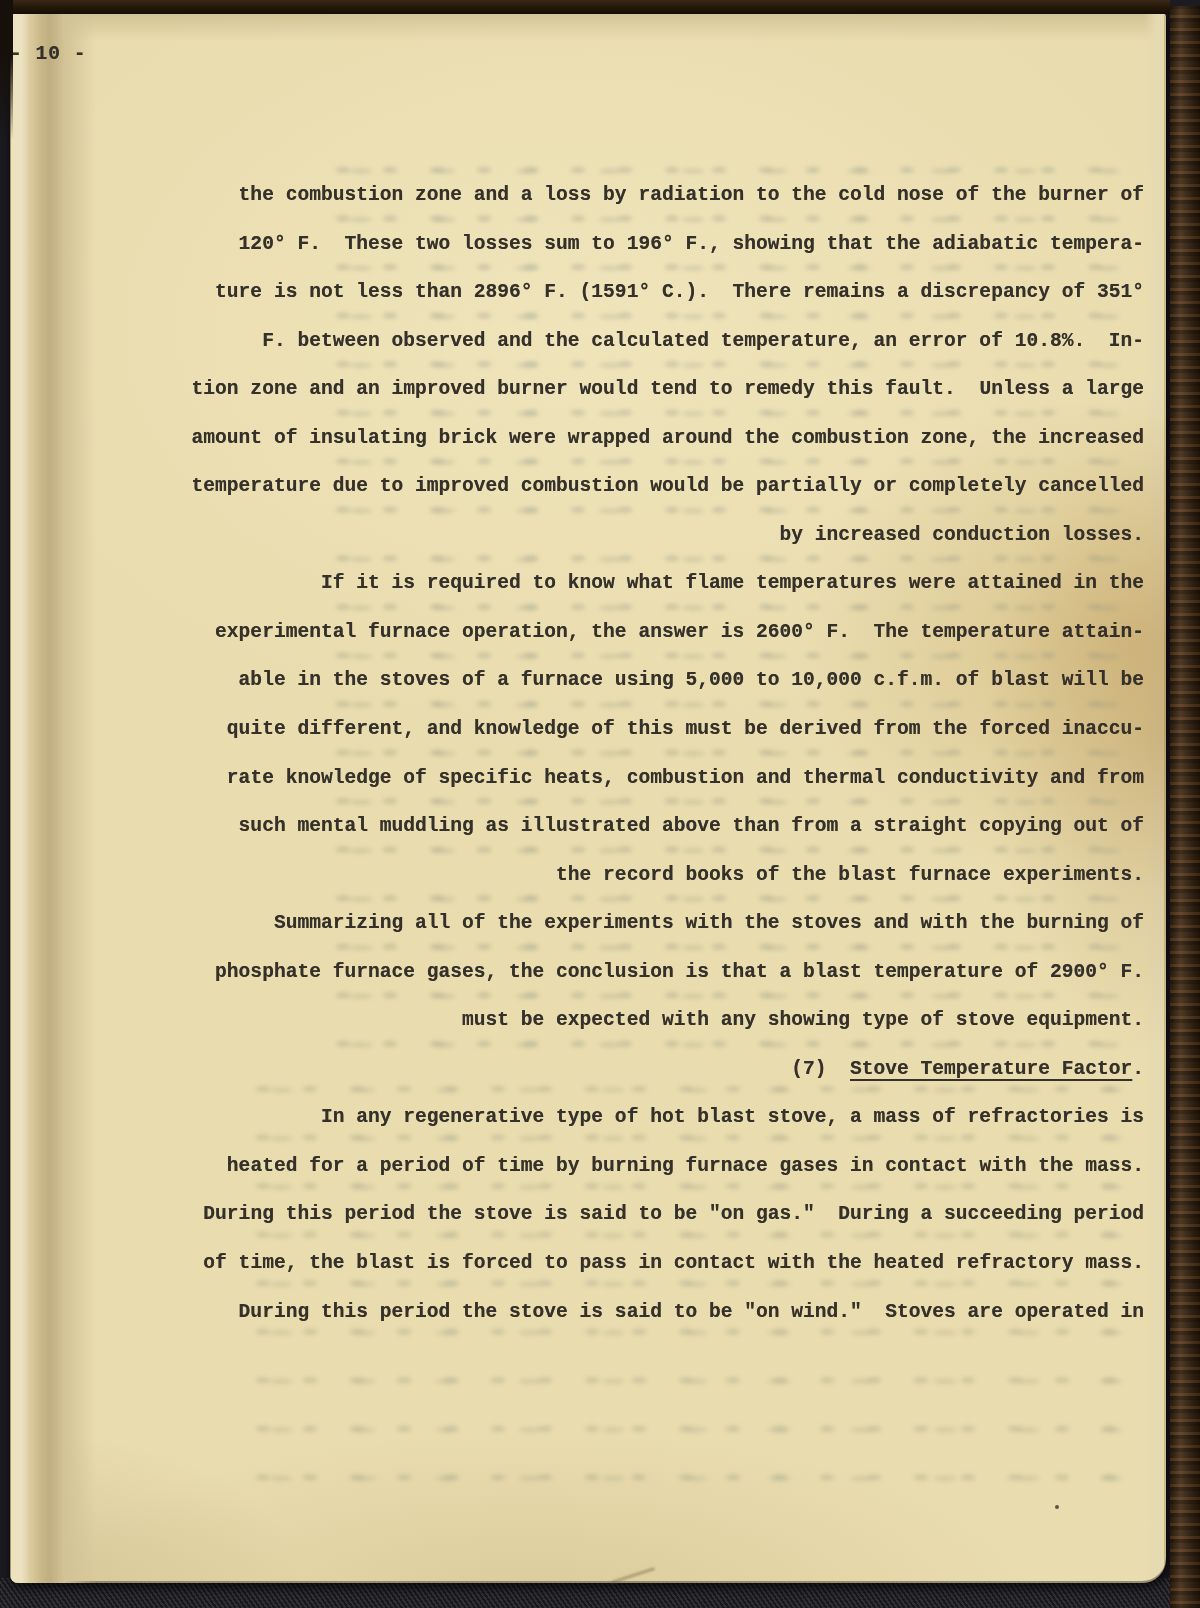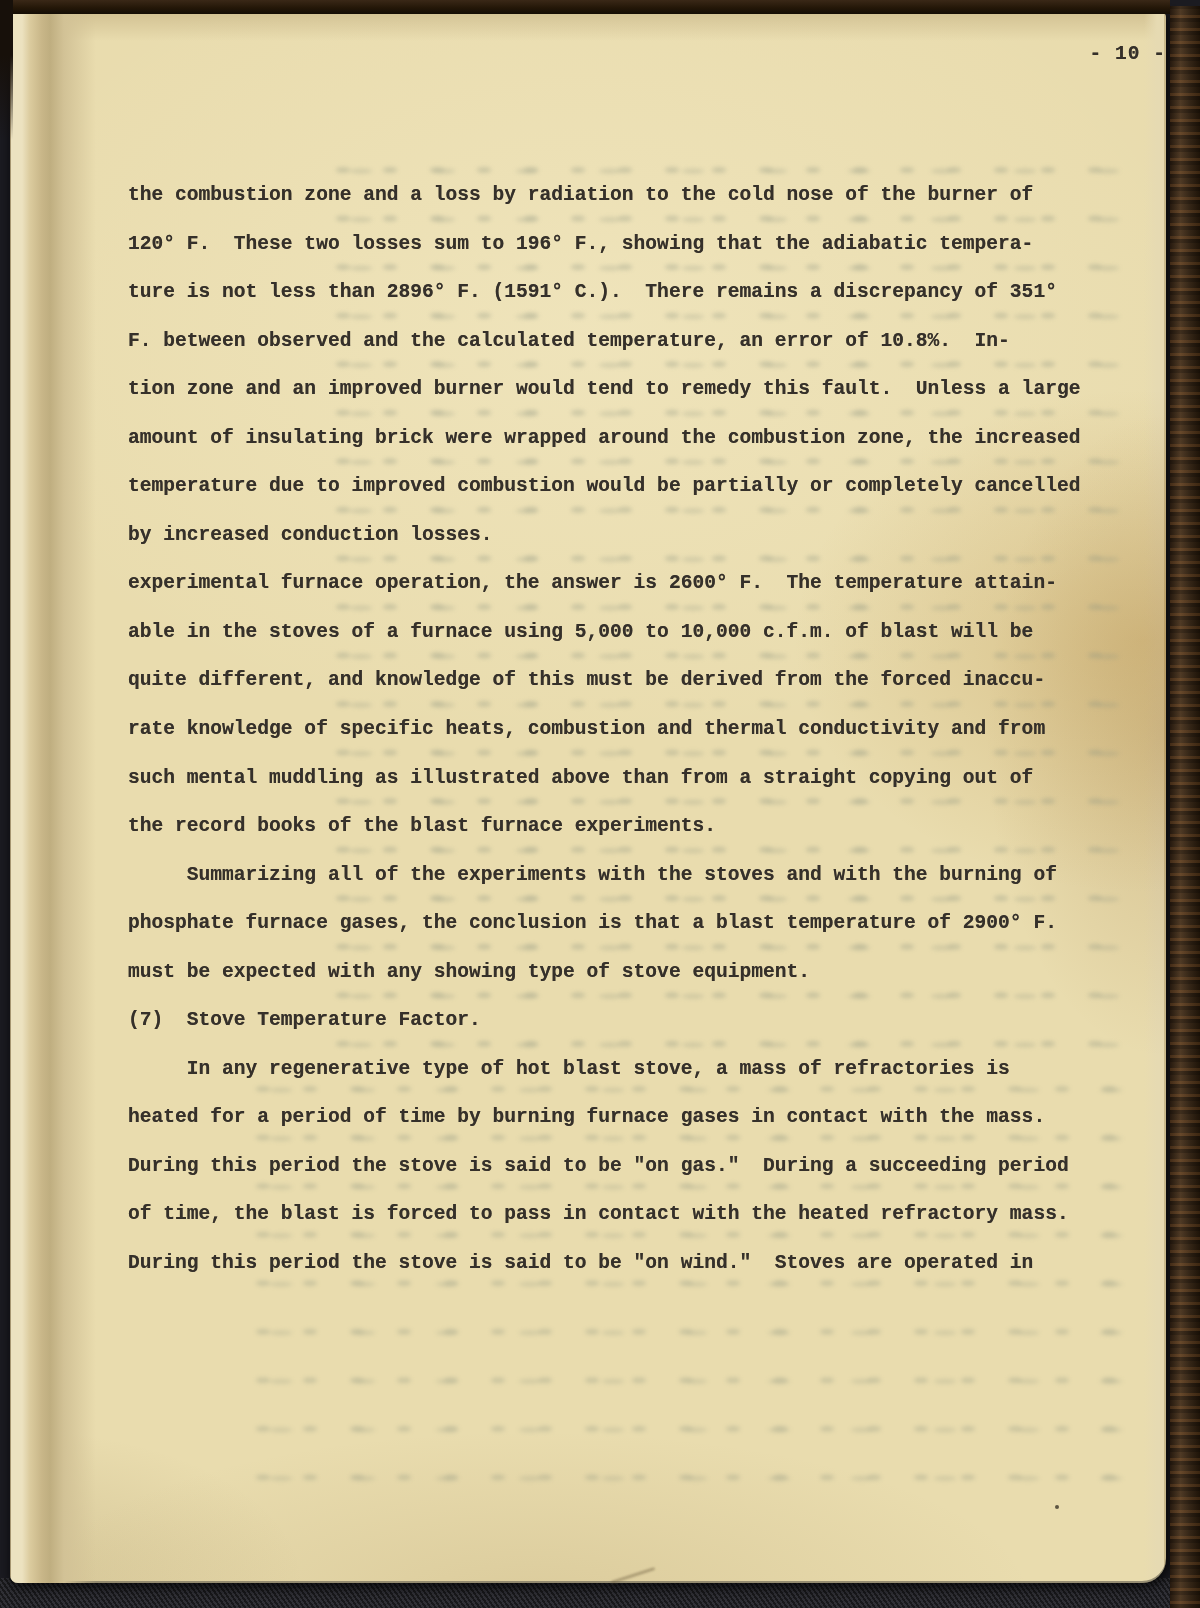--- a/index.html
+++ b/index.html
@@ -81,31 +81,32 @@
     background-image:
       radial-gradient(ellipse 11px 4.5px at 13px 24px, rgba(139,147,127,0.60) 0 55%, rgba(139,147,127,0) 75%),
       radial-gradient(ellipse 17px 4px at 31px 25px, rgba(139,147,127,0.45) 0 55%, rgba(139,147,127,0) 75%);
     background-size:47px 48.55px, 83px 48.55px;
   }
   .bleed-1{left:320px;top:133px;width:800px;height:920px;opacity:0.55;}
   .bleed-2{left:240px;top:1052px;width:880px;height:430px;opacity:0.5;}
 
   
   .page-number{
-    position:absolute;top:30px;left:0;width:100%;text-align:right;
+    position:absolute;top:30px;left:0;width:100%;text-align:left;
     font-size:19.6px;font-weight:700;color:var(--ink);letter-spacing:1px;
     text-shadow:0 0 0.6px rgba(53,48,42,0.7);
   }
   .text-column{
     position:absolute;left:118px;top:158px;width:1016px;
     font-size:19.6px;font-weight:700;color:var(--ink);
     text-shadow:0 0 0.6px rgba(53,48,42,0.65);
   }
-  .line{height:48.55px;line-height:48.55px;white-space:pre;}
+  .line{height:48.55px;line-height:48.55px;white-space:pre;text-align:right;}
   .h-title{
+    text-decoration:underline;
     text-decoration-thickness:2px;
     text-underline-offset:5px;
   }
 </style>
 </head>
 <body>
 
 <div class="scene">
   <div class="cover-bottom"></div>
   <div class="page">
@@ -115,20 +116,21 @@
     <div class="page-number">- 10 -</div>
     <div class="text-column">
         <div class="line">the combustion zone and a loss by radiation to the cold nose of the burner of</div>
         <div class="line">120° F.  These two losses sum to 196° F., showing that the adiabatic tempera-</div>
         <div class="line">ture is not less than 2896° F. (1591° C.).  There remains a discrepancy of 351°</div>
         <div class="line">F. between observed and the calculated temperature, an error of 10.8%.  In-</div>
         <div class="line">tion zone and an improved burner would tend to remedy this fault.  Unless a large</div>
         <div class="line">amount of insulating brick were wrapped around the combustion zone, the increased</div>
         <div class="line">temperature due to improved combustion would be partially or completely cancelled</div>
         <div class="line">by increased conduction losses.</div>
+        <div class="line">     If it is required to know what flame temperatures were attained in the</div>
         <div class="line">experimental furnace operation, the answer is 2600° F.  The temperature attain-</div>
         <div class="line">able in the stoves of a furnace using 5,000 to 10,000 c.f.m. of blast will be</div>
         <div class="line">quite different, and knowledge of this must be derived from the forced inaccu-</div>
         <div class="line">rate knowledge of specific heats, combustion and thermal conductivity and from</div>
         <div class="line">such mental muddling as illustrated above than from a straight copying out of</div>
         <div class="line">the record books of the blast furnace experiments.</div>
         <div class="line">     Summarizing all of the experiments with the stoves and with the burning of</div>
         <div class="line">phosphate furnace gases, the conclusion is that a blast temperature of 2900° F.</div>
         <div class="line">must be expected with any showing type of stove equipment.</div>
         <div class="line heading"><span>(7)  </span><span class="h-title">Stove Temperature Factor</span><span>.</span></div>

